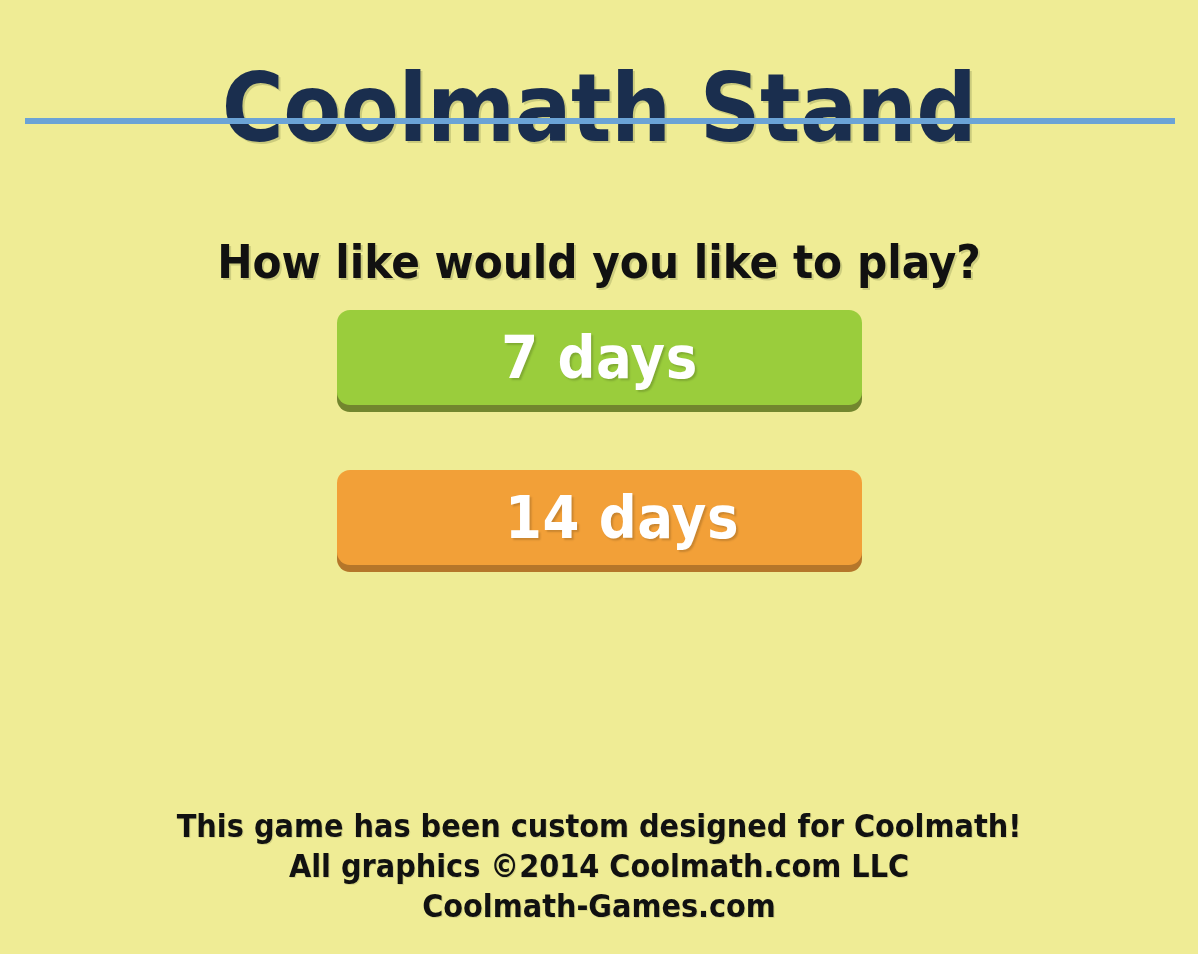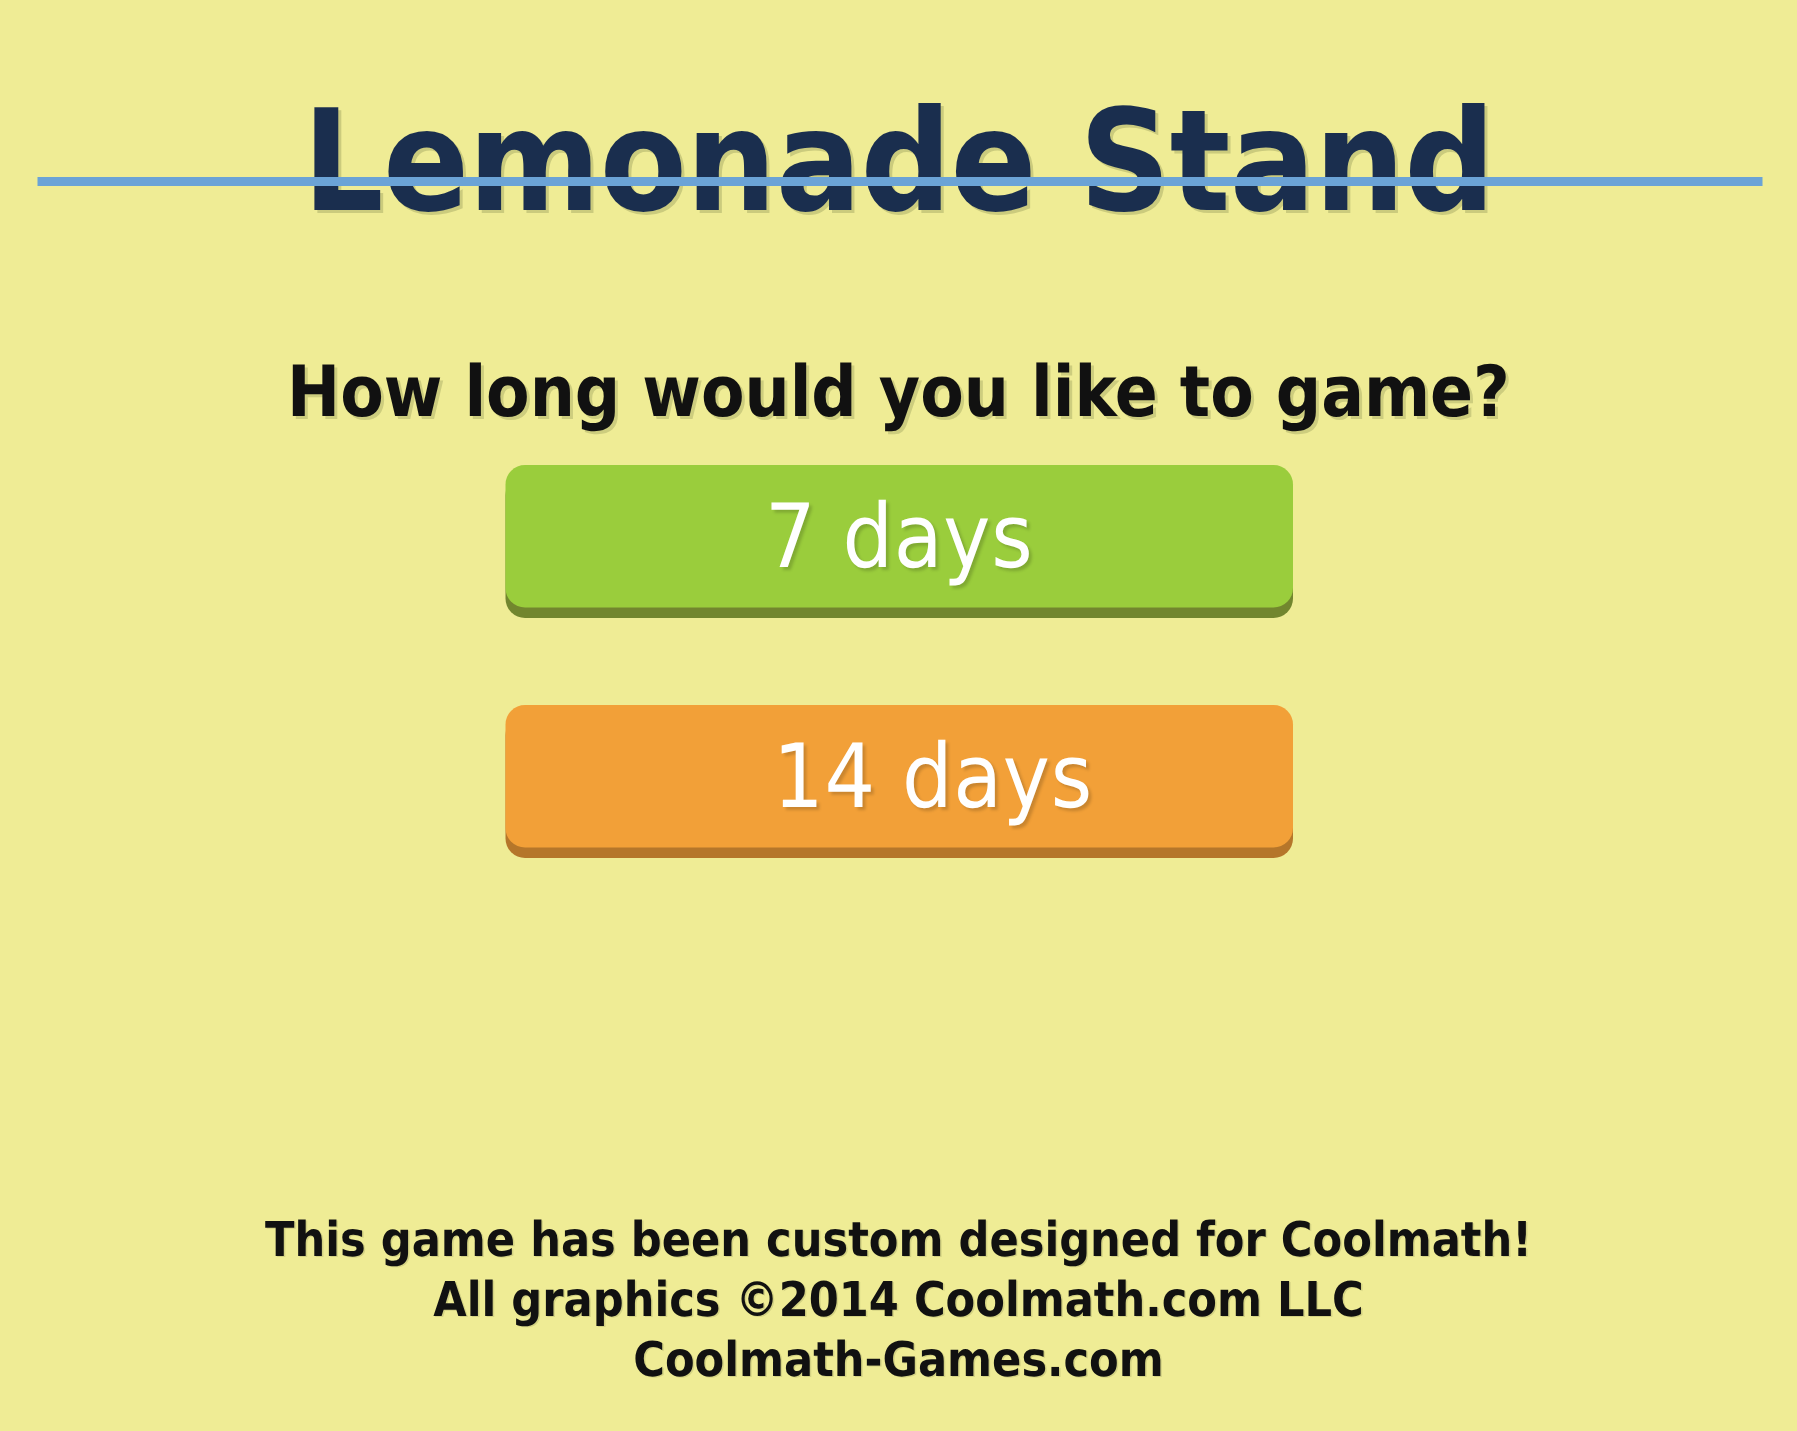--- a/index.html
+++ b/index.html
@@ -86,21 +86,21 @@
     width: 525px;
     height: 95px;
     margin: 0 0 65px 0;
     border: 0;
     border-radius: 13px;
     cursor: pointer;
     padding: 0;
     font-family: inherit;
     font-size: 59px;
     line-height: 95px;
-    font-weight: normal;
+    font-weight: bold;
     font-stretch: condensed;
     letter-spacing: 0.5px;
     color: #ffffff;
     text-align: center;
     text-shadow: 2px 2px 2px rgba(0,0,0,0.17);
     white-space: nowrap;
     -webkit-appearance: none;
     appearance: none;
   }
   .choice-btn:last-child { margin-bottom: 0; }
@@ -128,25 +128,25 @@
     text-shadow: 1px 1px 0 rgba(120,125,70,0.22);
     white-space: nowrap;
   }
 </style>
 </head>
 <body style="background: rgb(239, 236, 149);">
 
 <div id="stage" style="background: rgb(239, 236, 149);">
 
   <div id="title-bar">
-    <h1 id="game-title" style="color: rgb(26, 46, 78);">Lemonade Stand</h1>
+    <h1 id="game-title" style="color: rgb(26, 46, 78);">Coolmath Stand</h1>
     <div id="title-rule" style="background: rgb(107, 163, 214);"></div>
   </div>
 
-  <h2 id="prompt" style="color: rgb(17, 17, 17);">How long would you like to game?</h2>
+  <h2 id="prompt" style="color: rgb(17, 17, 17);">How like would you like to play?</h2>
 
   <div id="choices">
     <button class="choice-btn green" style="background: rgb(154, 205, 60); box-shadow: rgb(114, 134, 46) 0px 7px 0px 0px;">7 days</button>
     <button class="choice-btn orange" style="background: rgb(242, 160, 56); box-shadow: rgb(181, 118, 42) 0px 7px 0px 0px;">14 days</button>
   </div>
 
   <div id="footer">
     <span class="footer-line">This game has been custom designed for Coolmath!</span>
     <span class="footer-line">All graphics ©2014 Coolmath.com LLC</span>
     <span class="footer-line">Coolmath-Games.com</span>

